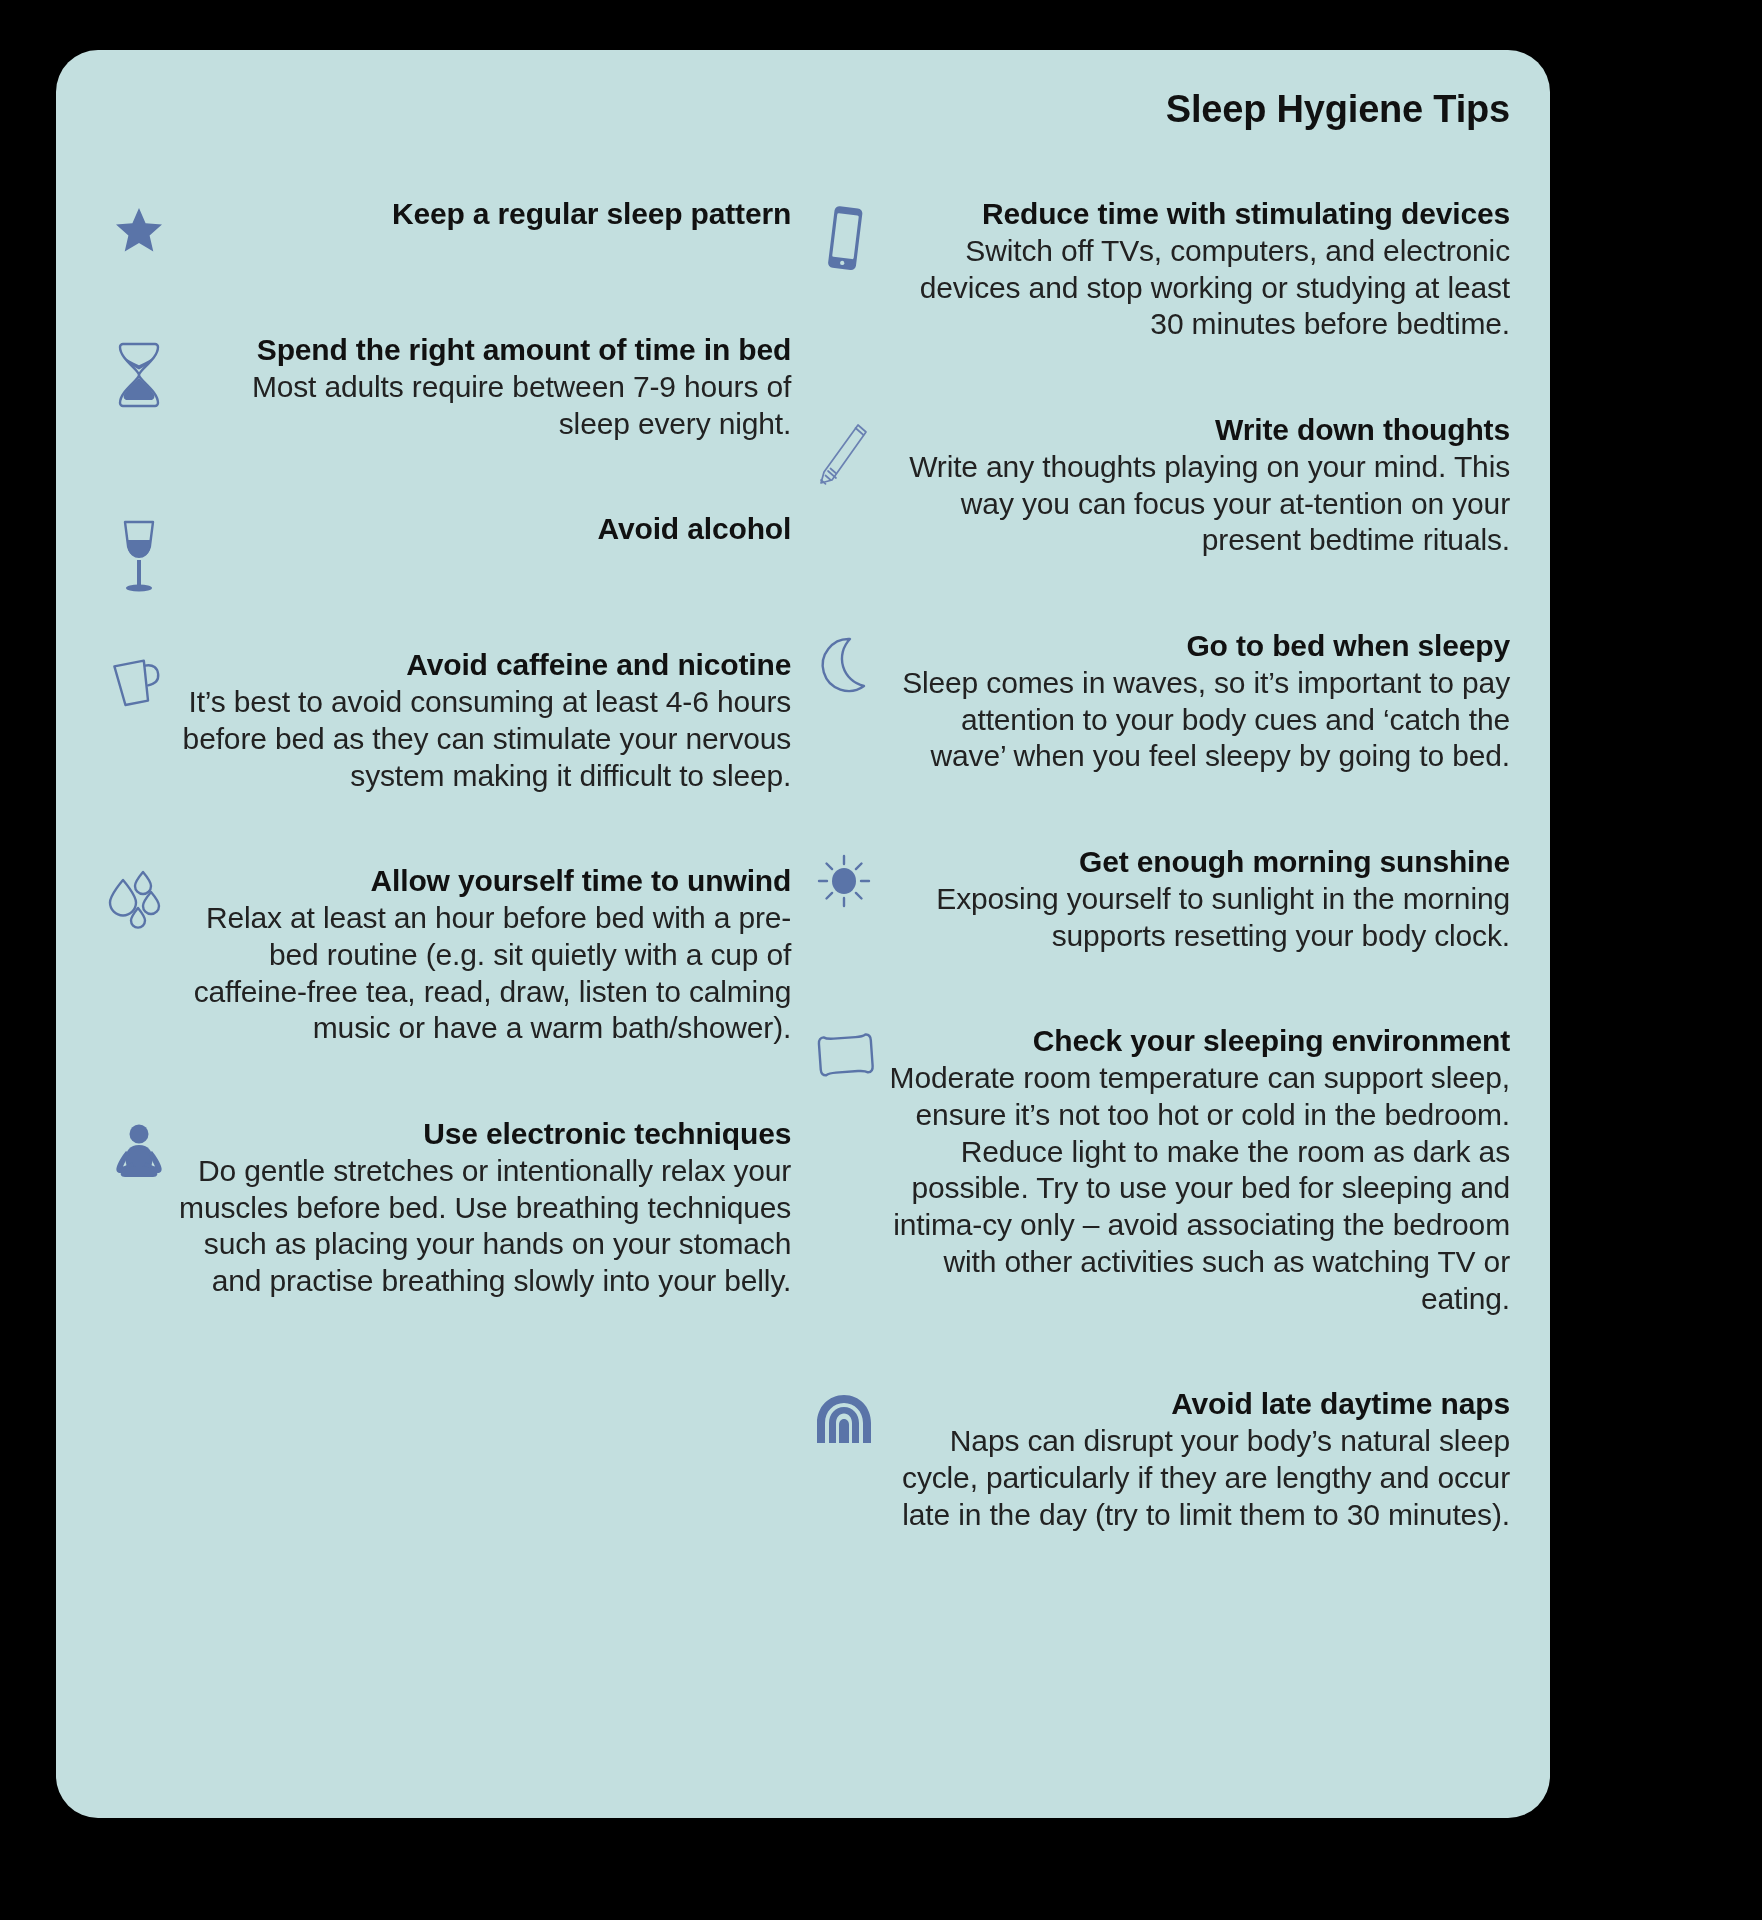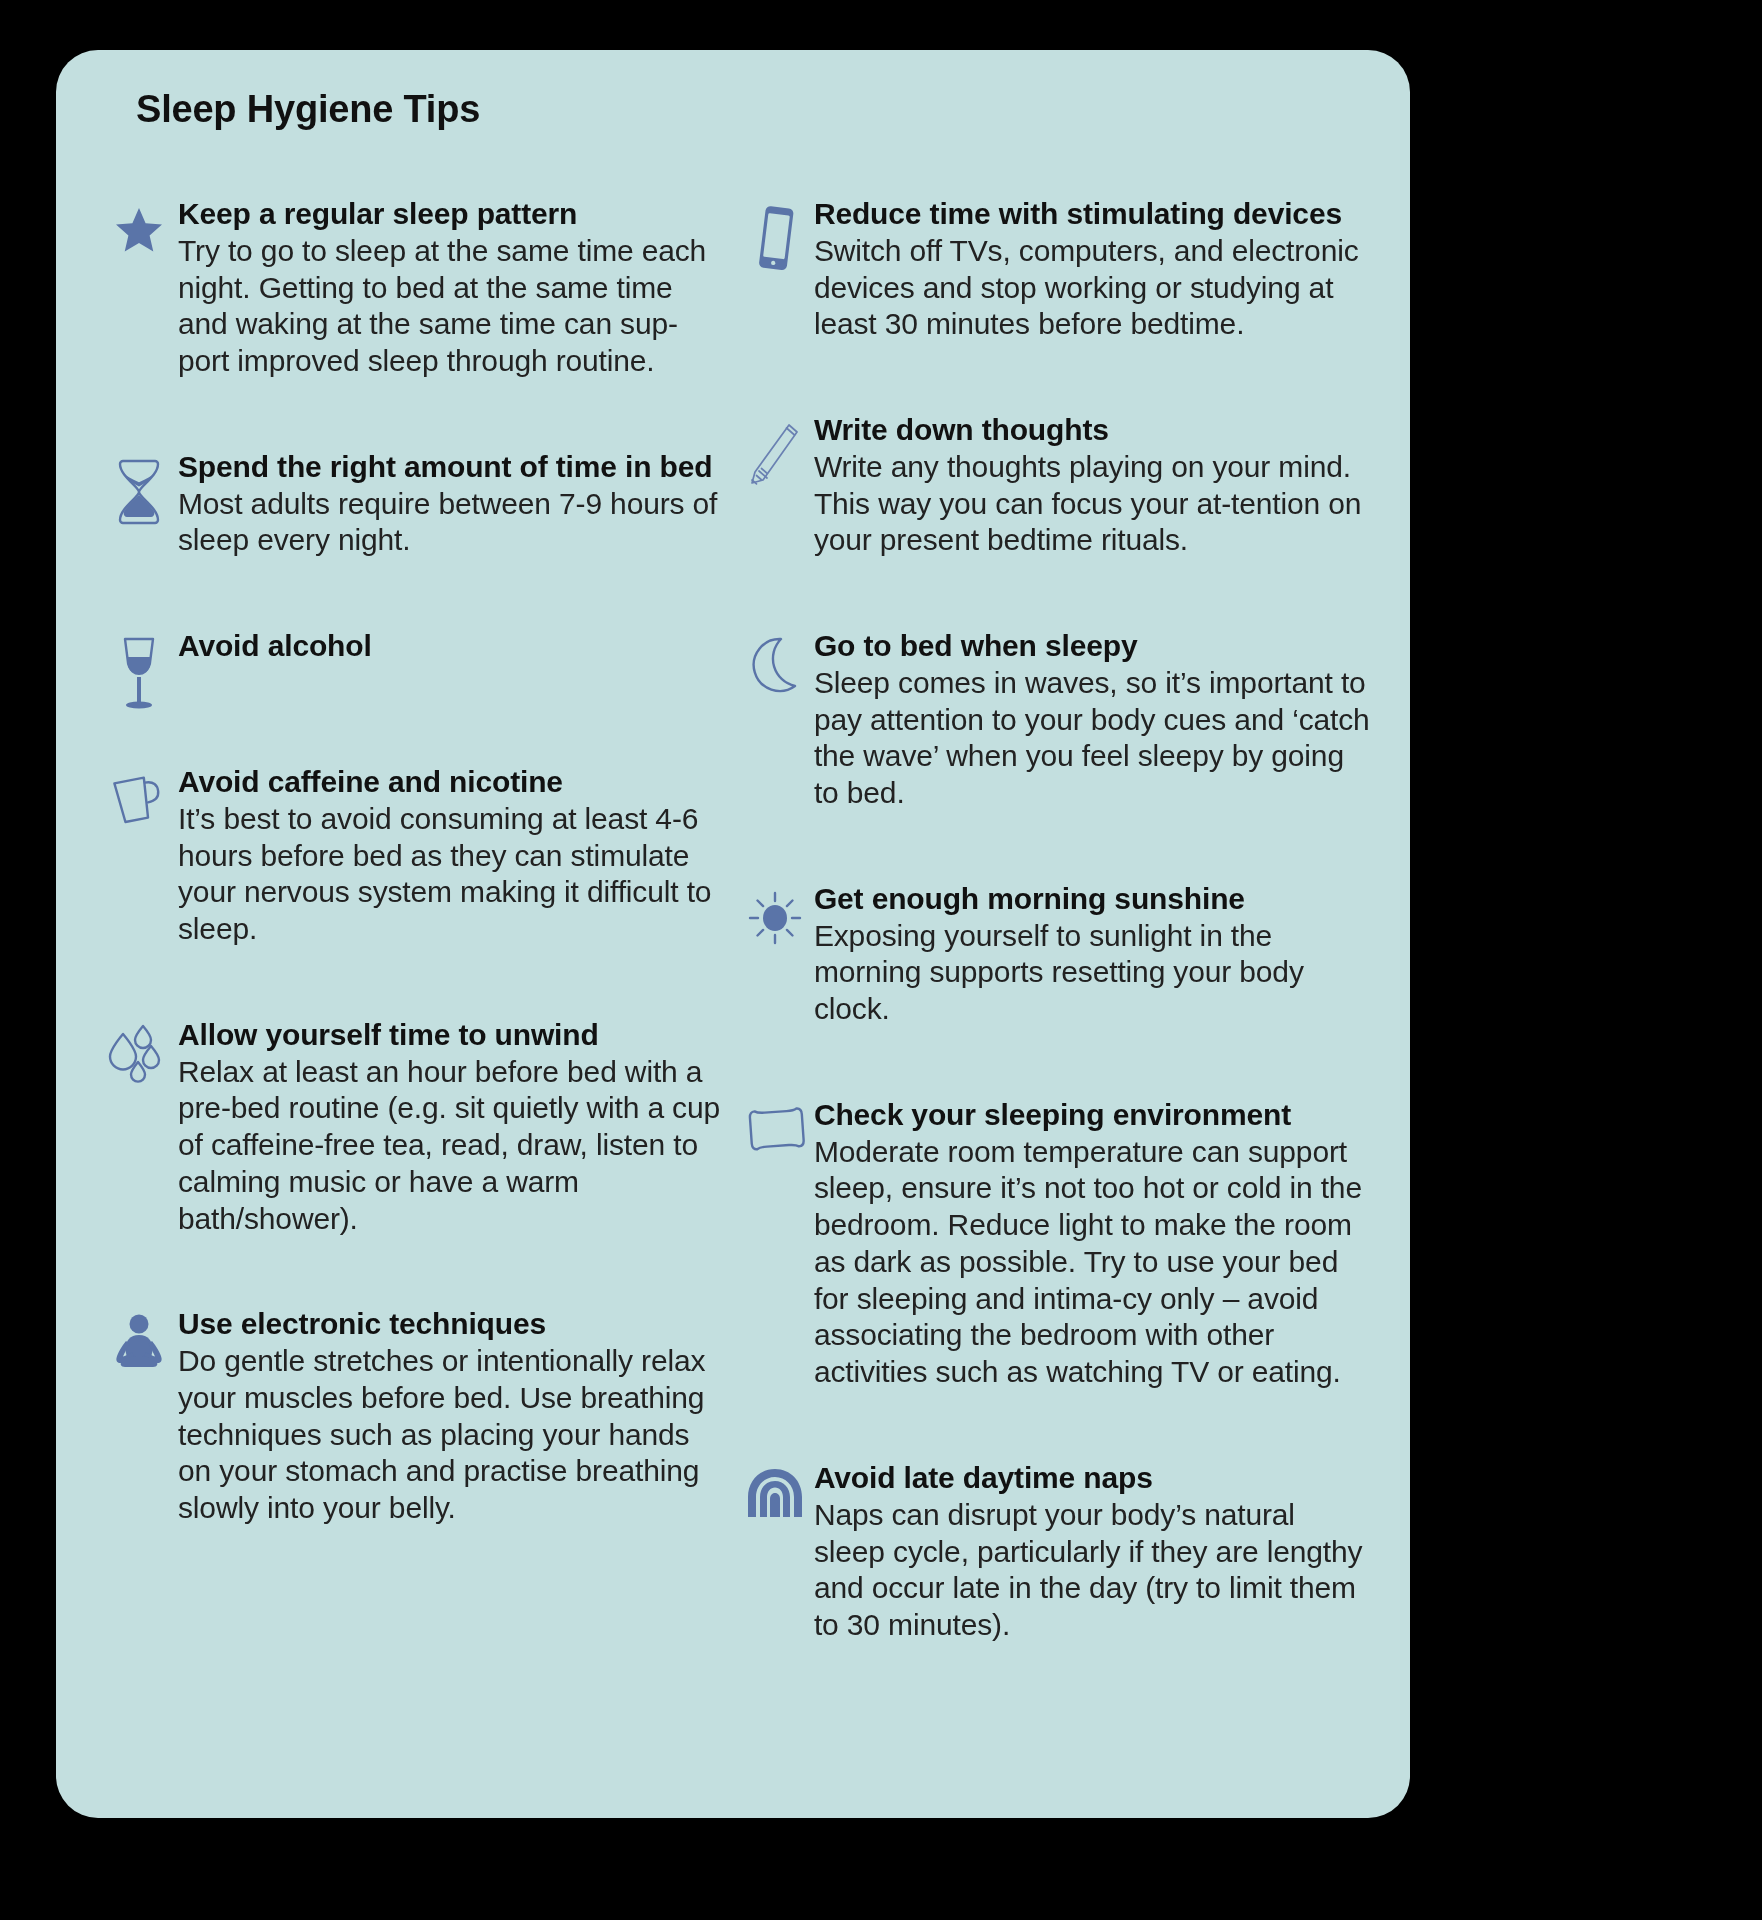--- a/index.html
+++ b/index.html
@@ -11,26 +11,27 @@
     width: 1762px;
     height: 1920px;
     font-family: "Liberation Sans", sans-serif;
     overflow: hidden;
   }
 
   #card {
     position: absolute;
     left: 56px;
     top: 50px;
-    width: 1354px;
+    width: 1494px;
     height: 1768px;
     background: #c3dfdf;
     border-radius: 42px;
     box-sizing: border-box;
     padding: 38px 40px 20px 44px;
+    text-align: right;
   }
 
   #page-title {
     font-size: 38px;
     font-weight: bold;
     color: #111111;
     letter-spacing: -0.2px;
     margin: 0 0 22px 36px;
   }
 
@@ -99,21 +100,20 @@
     <div class="column" id="col-left">
 
       <div class="tip">
         <span class="tip-icon">
           <svg width="56" height="56" viewBox="0 0 56 56">
             <path class="acc-fill" d="M28 5 L34.6 20.2 L51 21.6 L38.6 32.4 L42.3 48.4 L28 39.9 L13.7 48.4 L17.4 32.4 L5 21.6 L21.4 20.2 Z"></path>
           </svg>
         </span>
         <div class="tip-body">
           <p class="tip-title">Keep a regular sleep pattern</p>
-          <p class="tip-text">Try to go to sleep at the same time each night. Getting to bed at the same time and waking at the same time can sup-port improved sleep through routine.</p>
         </div>
       </div>
 
       <div class="tip">
         <span class="tip-icon">
           <svg width="54" height="72" viewBox="0 0 54 72">
             <path class="acc-stroke" d="M11 5 h32 a3 3 0 0 1 3 3 c0 12 -19 23 -19 28 c0 5 19 16 19 28 a3 3 0 0 1 -3 3 h-32 a3 3 0 0 1 -3 -3 c0 -12 19 -23 19 -28 c0 -5 -19 -16 -19 -28 a3 3 0 0 1 3 -3 z"></path>
             <path class="acc-fill" d="M11.2 17 c3.5 3.2 9 6.4 15.8 9.3 c6.8 -2.9 12.3 -6.1 15.8 -9.3 c-2 4.6 -9.5 10.6 -15.8 13.6 c-6.3 -3 -13.8 -9 -15.8 -13.6 z"></path>
             <path class="acc-fill" d="M27 39 c3.6 3.6 12.5 11.5 15.2 17 c0.6 2.6 -0.6 5 -3.2 5 h-24 c-2.6 0 -3.8 -2.4 -3.2 -5 c2.7 -5.5 11.6 -13.4 15.2 -17 z"></path>
           </svg>

